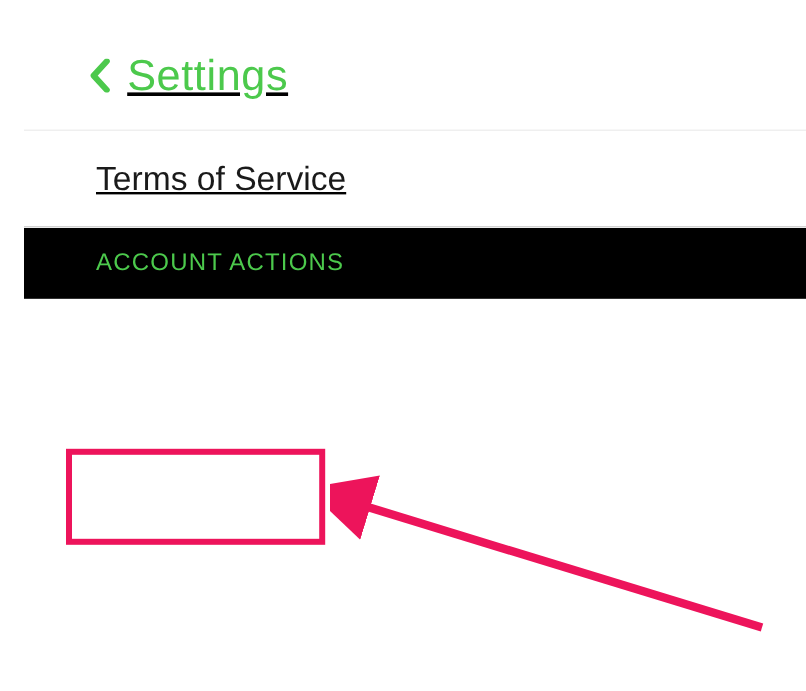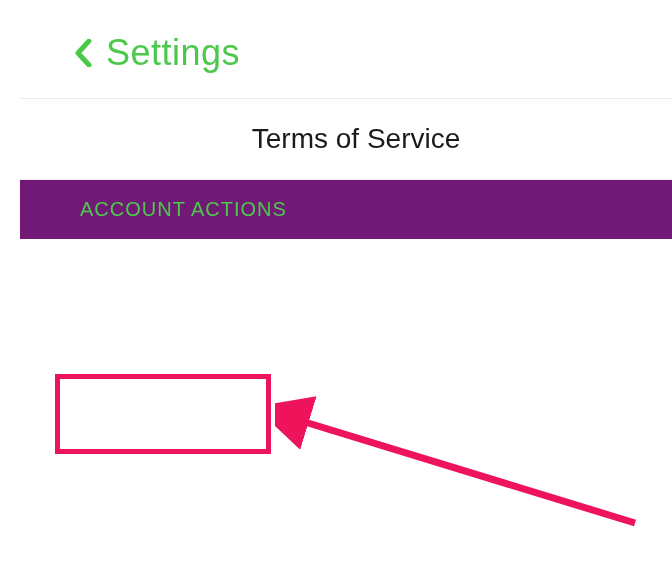--- a/index.html
+++ b/index.html
@@ -8,22 +8,23 @@
       box-sizing: border-box;
     }
     body {
       font-family: -apple-system, BlinkMacSystemFont, "Segoe UI", Helvetica, Arial, sans-serif;
       background: #ffffff;
       width: 672px;
       height: 576px;
       position: relative;
     }
     .container {
-      padding-top: 20px;
+      padding-top: 30px;
       padding-left: 20px;
+      text-decoration: underline;
     }
     .header {
       display: flex;
       align-items: center;
       padding: 12px 40px 24px 54px;
       gap: 14px;
     }
     .back-icon {
       width: 18px;
       height: 28px;
@@ -41,28 +42,27 @@
       font-weight: 400;
       color: #4cc94c;
       letter-spacing: 0.5px;
     }
     .list-item {
       padding: 24px 40px 24px 60px;
       border-top: 1px solid #ececec;
       font-size: 28px;
       color: #1a1a1a;
       font-weight: 400;
-      text-align: center;
     }
     .list-item:last-of-type {
       padding-bottom: 30px;
     }
     .section-header {
       padding: 18px 40px 18px 60px;
-      background: #701a75;
+      background: #000000;
       border-top: 1px solid #ececec;
       font-size: 20px;
       font-weight: 500;
       color: #4cc94c;
       letter-spacing: 1px;
     }
     .highlight-box {
       position: absolute;
       border: 5px solid #ed145b;
       pointer-events: none;

